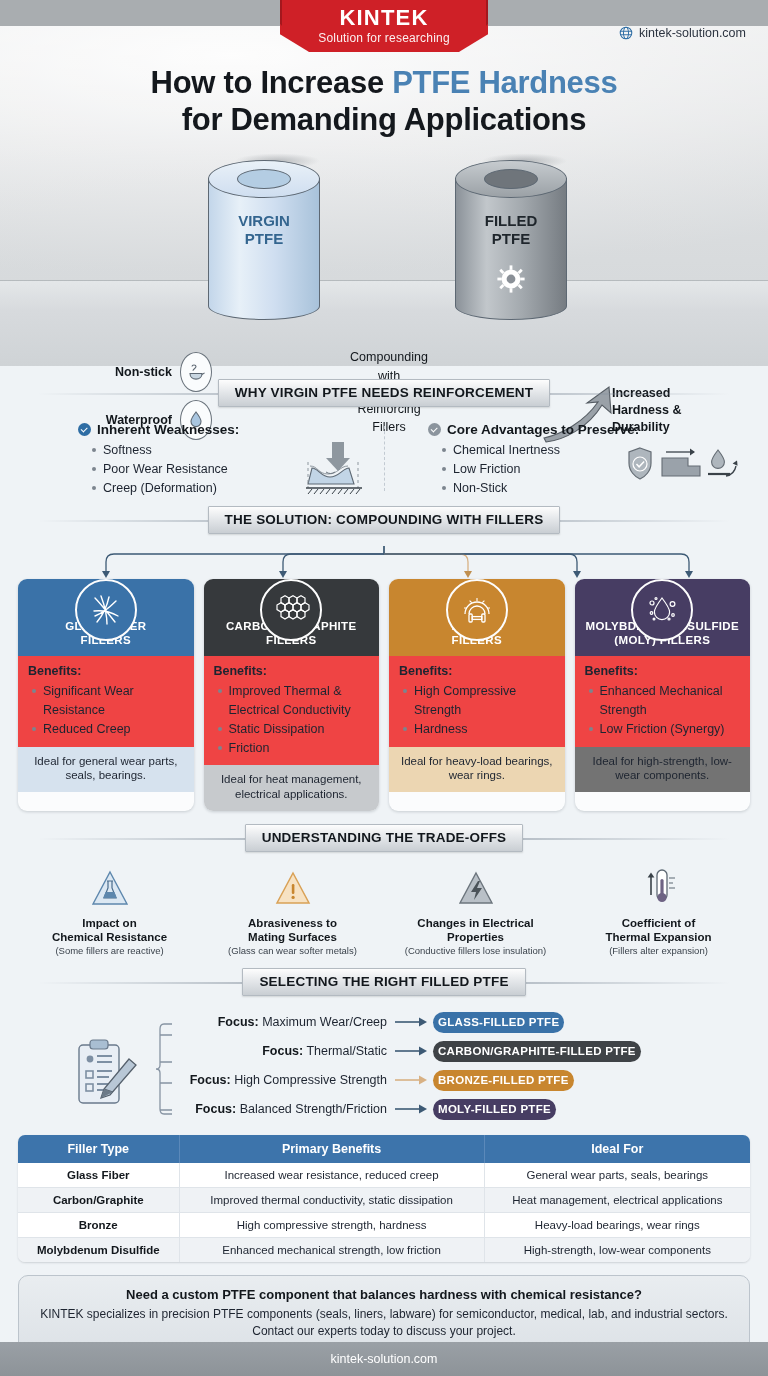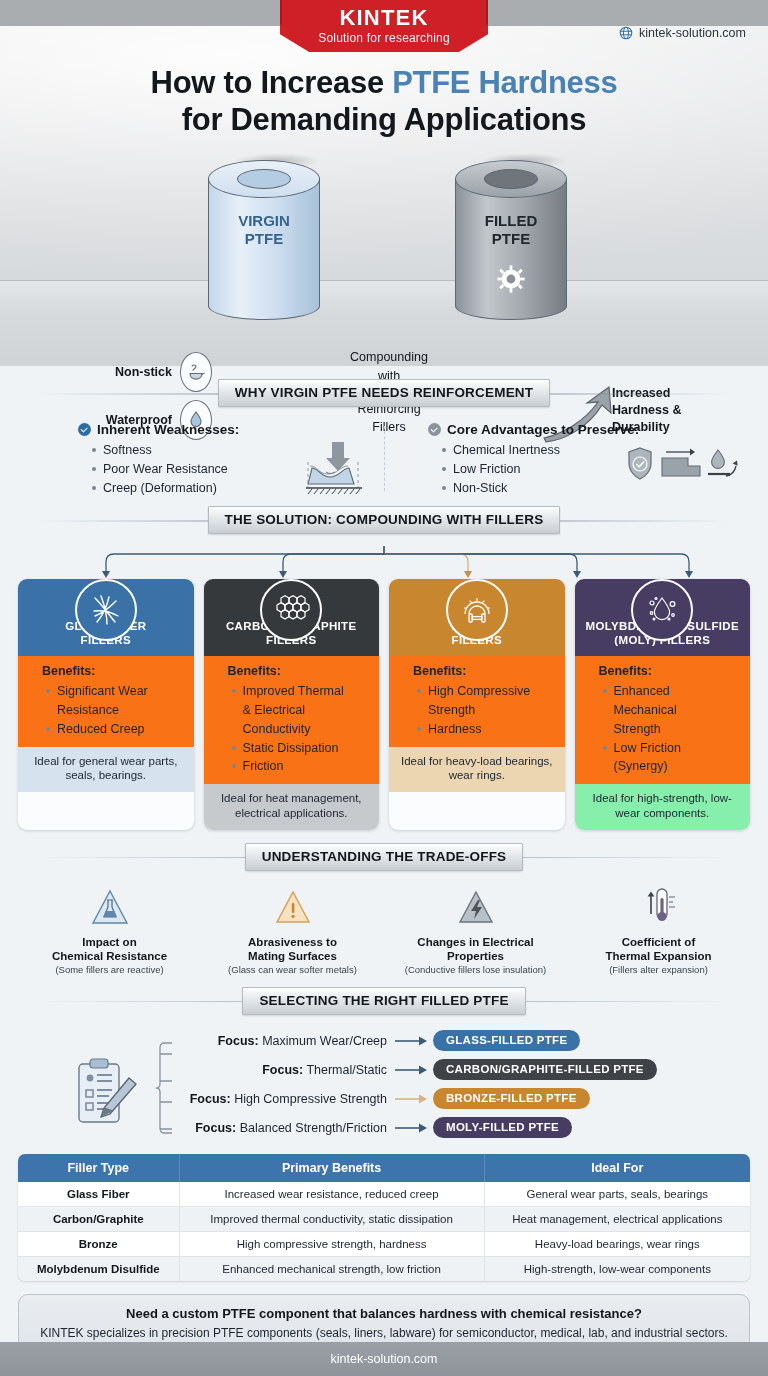--- a/index.html
+++ b/index.html
@@ -153,40 +153,40 @@
          box-shadow:0 1px 3px rgba(30,40,50,.18); background:#fbfcfd; }
   .card-circle{
     position:absolute; left:50%; transform:translateX(-50%); top:0;
     width:62px; height:62px; border-radius:50%; border:2px solid #fdfdfd; z-index:3;
     display:flex; align-items:center; justify-content:center;
   }
   .card-head{
     padding:40px 6px 9px; text-align:center; color:#fff;
     font-size:11.5px; font-weight:bold; line-height:1.22; letter-spacing:.35px;
   }
-  .card-body{ padding:8px 24px 8px; background:#f97316; min-height:84px; }
+  .card-body{ padding:8px 10px 8px; background:#ef4444; min-height:84px; }
   .card-body .bh{ font-size:12.5px; font-weight:bold; margin-bottom:1px; }
   .card-foot{ padding:7px 10px 9px; text-align:center; font-size:11.5px; line-height:1.3; color:#1d2430; }
 
   
   .tradeoffs{ display:flex; margin-top:10px; }
   .to{ width:25%; text-align:center; padding:0 6px; }
   .to .ic{ height:48px; display:flex; align-items:flex-end; justify-content:center; }
   .to .t{ font-size:11.5px; font-weight:bold; line-height:1.22; margin-top:5px; color:#12171c; }
   .to .s{ font-size:9.5px; line-height:1.25; color:#3b434c; margin-top:1px; }
 
   
   .select-wrap{ position:relative; height:130px; margin-top:6px; }
   .clip-ic{ position:absolute; left:56px; top:34px; }
   .brace{ position:absolute; left:136px; top:18px; }
   .srow{ position:absolute; display:flex; align-items:center; gap:0; height:22px; }
   .srow .lbl{ font-size:12.5px; color:#1d2430; text-align:right; width:222px; padding-right:8px; }
   .srow .lbl b{ color:#12171c; }
   .srow .arr{ width:34px; display:flex; align-items:center; }
-  .tag{ margin-left:4px; padding:4px 13px 5px; border-radius:11px; color:#fff;
+  .tag{ margin-left:4px; padding:4px 5px 5px; border-radius:11px; color:#fff;
         font-size:11.5px; font-weight:bold; letter-spacing:.3px; white-space:nowrap; }
 
   
   table{ width:100%; border-collapse:collapse; margin-top:6px; border-radius:7px; overflow:hidden;
          box-shadow:0 1px 2px rgba(30,40,50,.16); }
   thead th{ background:#3d74ab; color:#fff; font-size:12.5px; font-weight:bold; padding:7px 4px; text-align:center;
             border-right:1px solid #5b89ba; }
   thead th:last-child{ border-right:none; }
   tbody td{ font-size:11.5px; padding:6px 6px; text-align:center; color:#1d2430;
             border-right:1px solid #dfe4e9; border-bottom:1px solid #dfe4e9; background:#fff; }
@@ -497,21 +497,21 @@
           </svg>
         </div>
         <div class="card-head" style="background:#473d63">MOLYBDENUM DISULFIDE<br>(MOLY) FILLERS</div>
         <div class="card-body">
           <div class="bh">Benefits:</div>
           <ul class="blist" style="margin-left:4px">
             <li>Enhanced Mechanical Strength</li>
             <li>Low Friction (Synergy)</li>
           </ul>
         </div>
-        <div class="card-foot" style="background:#86efac">Ideal for high-strength, low-wear components.</div>
+        <div class="card-foot" style="background:#737373">Ideal for high-strength, low-wear components.</div>
       </div>
     </div>
   </div>
 
   <div class="sec" style="margin-top:12px">
     <div class="sec-head">
       <span class="pill">UNDERSTANDING THE TRADE-OFFS</span>
     </div>
     <div class="tradeoffs">
       <div class="to">

